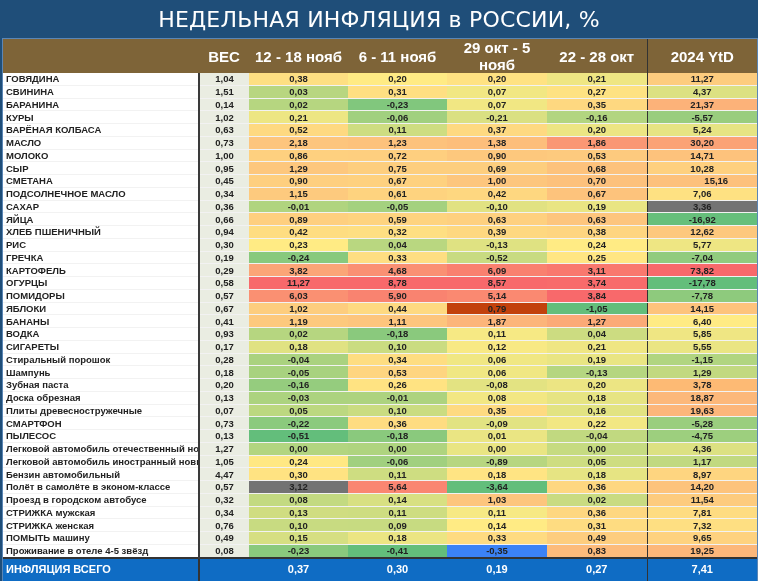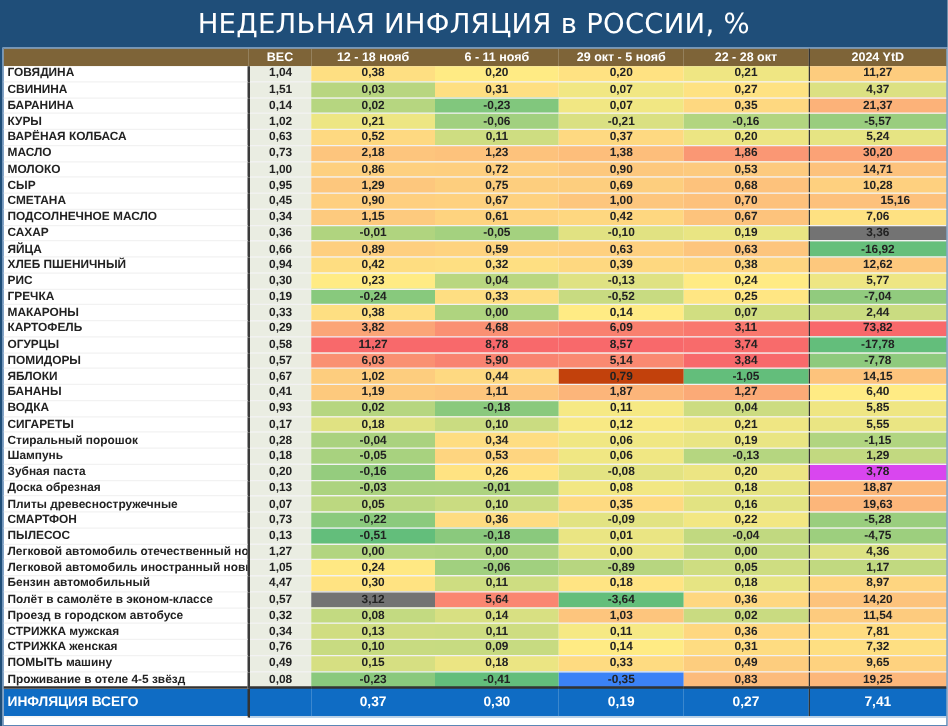--- a/index.html
+++ b/index.html
@@ -1,20 +1,20 @@
 <!DOCTYPE html>
 <html><head>
 <meta charset="utf-8">
 <style>
   html, body { margin:0; padding:0; }
   body { width:758px; height:581px; background:#1f4e79; overflow:hidden; font-family:"Liberation Sans", sans-serif; }
   .title { height:38px; line-height:40px; text-align:center; color:#ffffff; font-size:22px; font-family:"DejaVu Sans", sans-serif; letter-spacing:0.2px; background:#1f4e79; }
   .table-wrap { position:absolute; left:2px; top:38px; width:754px; height:541px; background:#ffffff; border:1px solid #5b86b5; }
   table { border-collapse:collapse; width:754px; table-layout:fixed; }
-  th { background:#7e6438; color:#ffffff; font-size:10px; font-weight:bold; height:14px; padding:0; text-align:center; }
+  th { background:#7e6438; color:#ffffff; font-size:15px; font-weight:bold; height:14px; padding:0; text-align:center; }
   td { font-size:9.5px; font-weight:bold; color:#222; height:11.75px; line-height:11px; padding:0; text-align:center; border-bottom:1px solid #f2f2f2; }
   td.name { text-align:left; padding-left:3px; background:#fff; border-right:2px solid #3a3a3a; white-space:nowrap; overflow:hidden; }
   td.weight { background:#eaede2; }
   td.ytd { border-left:1.5px solid #333; }
   tr.group-start td { border-top:1.5px solid #333; }
   tr.total td { background:#0f6cc4; color:#ffffff; height:22px; font-size:11px; border-top:2px solid #333; }
   tr.total td.name { background:#0f6cc4; font-size:11px; border-right:2px solid #333; }
   tr.total td.weight { background:#0f6cc4; }
   col.c0 { width:196px; } col.c1 { width:50px; } col.c2 { width:99px; } col.c3 { width:99px; } col.c4 { width:100px; } col.c5 { width:100px; } col.c6 { width:110px; }
 </style>
@@ -174,29 +174,20 @@
         </tr>
         <tr>
           <td class="name">ГРЕЧКА</td>
           <td class="weight">0,19</td>
           <td class="val" style="background: rgb(136, 201, 125);">-0,24</td>
           <td class="val" style="background: rgb(254, 222, 130);">0,33</td>
           <td class="val" style="background: rgb(200, 219, 129);">-0,52</td>
           <td class="val" style="background: rgb(255, 230, 131);">0,25</td>
           <td class="val ytd" style="background: rgb(145, 203, 126);">-7,04</td>
         </tr>
-        <tr>
-          <td class="name">МАКАРОНЫ</td>
-          <td class="weight">0,33</td>
-          <td class="val" style="background: rgb(254, 223, 130);">0,38</td>
-          <td class="val" style="background: rgb(175, 212, 127);">0,00</td>
-          <td class="val" style="background: rgb(255, 235, 132);">0,14</td>
-          <td class="val" style="background: rgb(209, 222, 129);">0,07</td>
-          <td class="val ytd" style="background: rgb(202, 220, 129);">2,44</td>
-        </tr>
         <tr class="group-start">
           <td class="name">КАРТОФЕЛЬ</td>
           <td class="weight">0,29</td>
           <td class="val" style="background: rgb(251, 165, 119);">3,82</td>
           <td class="val" style="background: rgb(250, 144, 115);">4,68</td>
           <td class="val" style="background: rgb(249, 128, 111);">6,09</td>
           <td class="val" style="background: rgb(249, 120, 110);">3,11</td>
           <td class="val ytd" style="background: rgb(248, 105, 107);">73,82</td>
         </tr>
         <tr>
@@ -271,21 +262,21 @@
           <td class="val" style="background: rgb(181, 214, 128);">-0,13</td>
           <td class="val ytd" style="background: rgb(194, 217, 128);">1,29</td>
         </tr>
         <tr>
           <td class="name">Зубная паста</td>
           <td class="weight">0,20</td>
           <td class="val" style="background: rgb(149, 204, 126);">-0,16</td>
           <td class="val" style="background: rgb(255, 227, 130);">0,26</td>
           <td class="val" style="background: rgb(227, 227, 130);">-0,08</td>
           <td class="val" style="background: rgb(236, 229, 131);">0,20</td>
-          <td class="val ytd" style="background: #d946ef;">3,78</td>
+          <td class="val ytd" style="background: #fdba74;">3,78</td>
         </tr>
         <tr class="group-start">
           <td class="name">Доска обрезная</td>
           <td class="weight">0,13</td>
           <td class="val" style="background: rgb(172, 211, 127);">-0,03</td>
           <td class="val" style="background: rgb(173, 211, 127);">-0,01</td>
           <td class="val" style="background: rgb(242, 231, 131);">0,08</td>
           <td class="val" style="background: rgb(230, 228, 131);">0,18</td>
           <td class="val ytd" style="background: rgb(252, 184, 122);">18,87</td>
         </tr>

